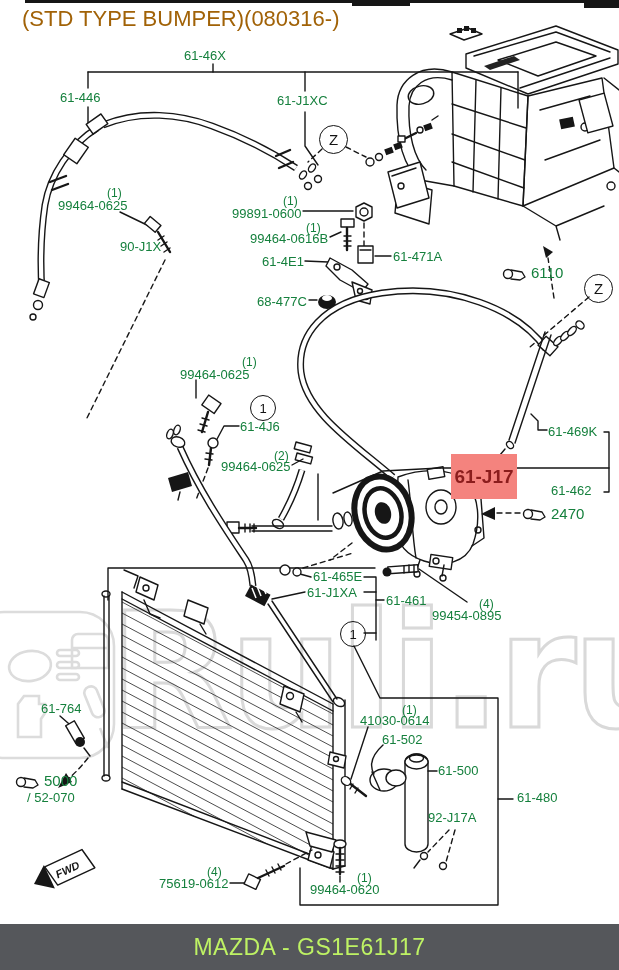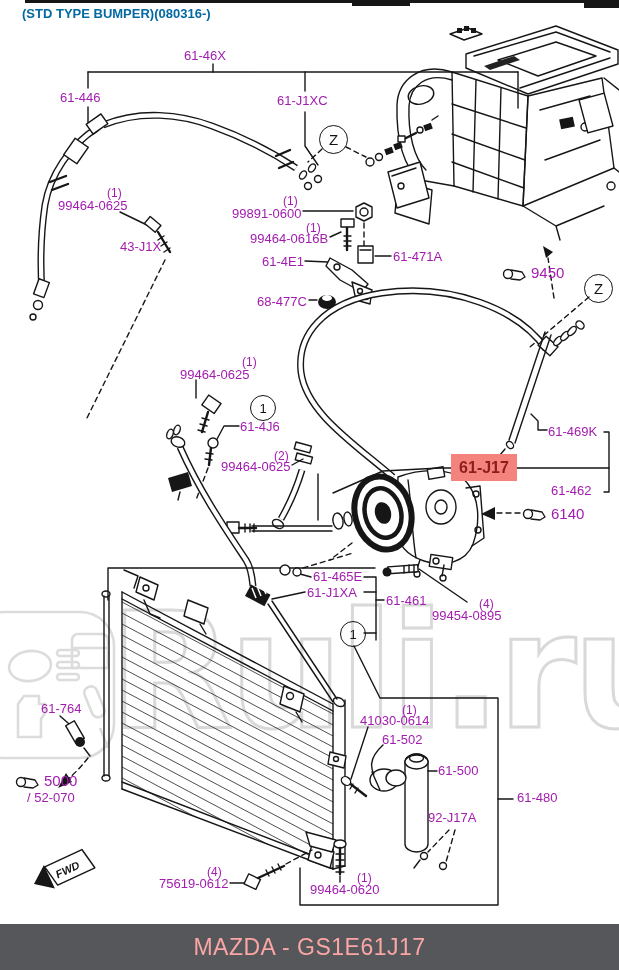--- a/index.html
+++ b/index.html
@@ -11,33 +11,33 @@
   svg.art{position:absolute;left:0;top:0;z-index:2}
   .ln{fill:none;stroke:#161616;stroke-width:1.4;stroke-linecap:round;stroke-linejoin:round}
   .l2{stroke-width:2.4}
   .dsh{stroke-dasharray:5 4}
   .fw{fill:#fff}
   .fb{fill:#161616;stroke:none}
   .to{fill:none;stroke:#161616;stroke-width:7}
   .ti{fill:none;stroke:#fff;stroke-width:4.2}
   .wm{fill:none;stroke:#dcdcdc;stroke-width:2.6}
   .hz{stroke:#3a3a3a;stroke-width:0.9}
-  .ttl{position:absolute;z-index:3;font-weight:700;font-size:13px;color:#0369a1;white-space:nowrap}
-  .lbl{position:absolute;z-index:3;font-size:13px;color:#a21caf;white-space:nowrap}
+  .ttl{position:absolute;z-index:3;font-weight:400;font-size:22px;color:#a16207;white-space:nowrap}
+  .lbl{position:absolute;z-index:3;font-size:13px;color:#15803d;white-space:nowrap}
   .qty{font-size:12px}
   .big{font-size:15px}
   .circ{position:absolute;z-index:3;border:1.7px solid #141414;border-radius:50%;
         display:flex;align-items:center;justify-content:center;font-size:13px;color:#141414;background:transparent}
   .zc{width:27px;height:27px;font-size:15px}
   .nc{width:24px;height:24px}
-  .hl{position:absolute;z-index:3;left:451px;top:454px;width:66px;height:27px;
-      display:flex;align-items:center;justify-content:center;font-size:16px;font-weight:700}
+  .hl{position:absolute;z-index:3;left:451px;top:454px;width:66px;height:45px;
+      display:flex;align-items:center;justify-content:center;font-size:19px;font-weight:700}
   .footer{position:absolute;z-index:4;left:0;top:924px;width:619px;height:46px;
           display:flex;align-items:center;justify-content:center;gap:44px;
-          color:#fca5a5;font-size:23px;letter-spacing:.5px}
+          color:#bef264;font-size:23px;letter-spacing:.5px}
 </style>
 </head>
 <body>
 
 <div class="stage">
 
   <div class="wmtext">Ruli.ru</div>
 
   <svg class="art" width="619" height="970" viewBox="0 0 619 970">
     <defs>
@@ -388,38 +388,38 @@
     </g>
   </svg>
 
   <div class="ttl" style="left:22px;top:6px">(STD TYPE BUMPER)(080316-)</div>
 
   <div class="lbl" style="left:184px;top:48px" able="false">61-46X</div>
   <div class="lbl" style="left:60px;top:90px">61-446</div>
   <div class="lbl" style="left:277px;top:93px">61-J1XC</div>
   <div class="lbl qty" style="left:107px;top:186px">(1)</div>
   <div class="lbl" style="left:58px;top:198px">99464-0625</div>
-  <div class="lbl" style="left:120px;top:239px">43-J1X</div>
+  <div class="lbl" style="left:120px;top:239px">90-J1X</div>
   <div class="lbl qty" style="left:283px;top:194px">(1)</div>
   <div class="lbl" style="left:232px;top:206px">99891-0600</div>
   <div class="lbl qty" style="left:306px;top:221px">(1)</div>
   <div class="lbl" style="left:250px;top:231px">99464-0616B</div>
   <div class="lbl" style="left:262px;top:254px">61-4E1</div>
   <div class="lbl" style="left:393px;top:249px">61-471A</div>
   <div class="lbl" style="left:257px;top:294px">68-477C</div>
-  <div class="lbl big" style="left:531px;top:264px">9450</div>
+  <div class="lbl big" style="left:531px;top:264px">6110</div>
   <div class="lbl qty" style="left:242px;top:355px">(1)</div>
   <div class="lbl" style="left:180px;top:367px">99464-0625</div>
   <div class="lbl" style="left:240px;top:419px">61-4J6</div>
   <div class="lbl qty" style="left:274px;top:449px">(2)</div>
   <div class="lbl" style="left:221px;top:459px">99464-0625</div>
   <div class="lbl" style="left:548px;top:424px">61-469K</div>
   <div class="hl" style="background: rgb(244, 131, 126); color: rgb(139, 29, 29);">61-J17</div>
   <div class="lbl" style="left:551px;top:483px">61-462</div>
-  <div class="lbl big" style="left:551px;top:505px">6140</div>
+  <div class="lbl big" style="left:551px;top:505px">2470</div>
   <div class="lbl" style="left:313px;top:569px">61-465E</div>
   <div class="lbl" style="left:307px;top:585px">61-J1XA</div>
   <div class="lbl" style="left:386px;top:593px">61-461</div>
   <div class="lbl qty" style="left:479px;top:597px">(4)</div>
   <div class="lbl" style="left:432px;top:608px">99454-0895</div>
   <div class="lbl" style="left:41px;top:701px">61-764</div>
   <div class="lbl big" style="left:44px;top:772px">5000</div>
   <div class="lbl" style="left:27px;top:790px">/ 52-070</div>
   <div class="lbl qty" style="left:402px;top:703px">(1)</div>
   <div class="lbl" style="left:360px;top:713px">41030-0614</div>

